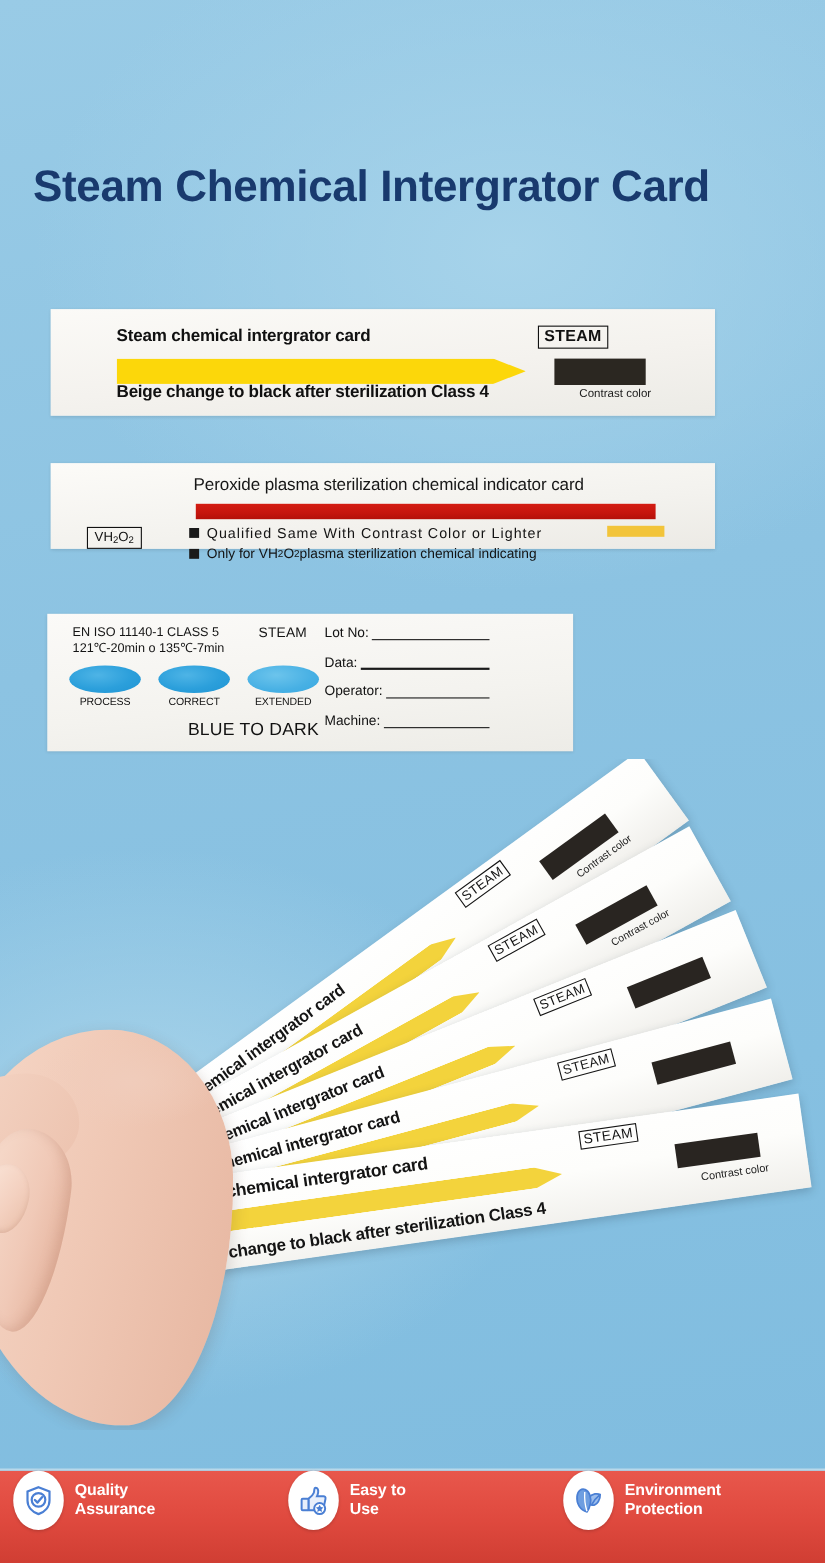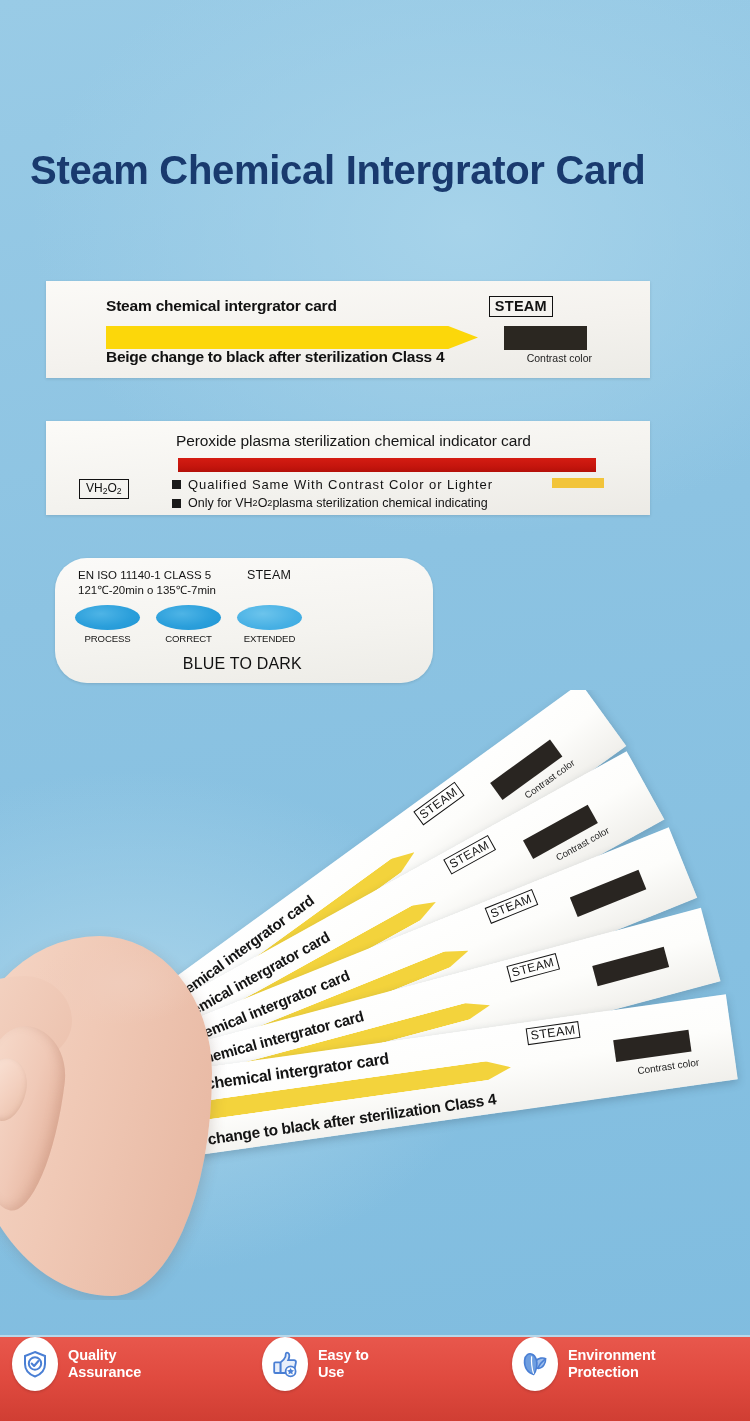--- a/index.html
+++ b/index.html
@@ -85,21 +85,21 @@
     letter-spacing:-.25px; white-space:nowrap;
   }
   .c1-contrast {
     position:absolute; right:58px; bottom:14px;
     font-size:10.5px; color:#1c1c1c; white-space:nowrap;
   }
 
   
   .card2 {
     position:absolute; left:46px; top:421px;
-    width:604px; height:94px;
+    width:604px; height:78px;
     background:linear-gradient(175deg,#fcfbf8 0%,#f3f2ee 60%,#eceae5 100%);
     box-shadow:0 1px 3px rgba(0,0,0,.12);
   }
   .c2-title {
     position:absolute; left:130px; top:11px;
     font-size:15.5px; color:#161616; letter-spacing:-.1px; white-space:nowrap;
   }
   .c2-bar {
     position:absolute; left:132px; top:37px;
     width:418px; height:14px;
@@ -123,25 +123,24 @@
     background:#1a1a1a; margin-right:7px; flex:none;
   }
   .c2-yellow {
     position:absolute; right:46px; top:57px;
     width:52px; height:10px; background:#f2c43a;
   }
   sub { font-size:.72em; vertical-align:-.22em; }
 
   
   .card3 {
-    position:absolute; left:55px; top:558px;
-    width:378px; height:125px;
+    position:absolute; left:43px; top:558px;
+    width:478px; height:125px;
     background:linear-gradient(175deg,#fbfaf8 0%,#f4f3ef 60%,#edece7 100%);
     box-shadow:0 1px 3px rgba(0,0,0,.12);
-    border-radius:32px;
   }
   .c3-left { position:absolute; left:0; top:0; width:247px; height:100%; }
   .c3-std {
     position:absolute; left:23px; top:10px;
     font-size:11.5px; color:#141414; line-height:1.28; white-space:nowrap;
   }
   .c3-steam {
     position:absolute; left:192px; top:10px;
     font-size:12.5px; color:#141414; letter-spacing:.2px;
   }
@@ -307,20 +306,38 @@
           <div class="dot"></div>
           <div class="dotlabel">CORRECT</div>
         </div>
         <div class="dotwrap">
           <div class="dot pale"></div>
           <div class="dotlabel">EXTENDED</div>
         </div>
       </div>
       <div class="c3-blue">BLUE TO DARK</div>
     </div>
+    <div class="c3-right">
+      <div class="frow">
+        <span>Lot No:</span>
+        <span class="fline"></span>
+      </div>
+      <div class="frow">
+        <span>Data:</span>
+        <span class="fline thick"></span>
+      </div>
+      <div class="frow">
+        <span>Operator:</span>
+        <span class="fline"></span>
+      </div>
+      <div class="frow">
+        <span>Machine:</span>
+        <span class="fline"></span>
+      </div>
+    </div>
   </div>
 
   <div class="photo">
 
     <div class="strip" style="left:118px; top:338px; width:600px; height:78px; transform:rotate(-36deg);">
       <div class="s-title" style="left:36px; top:8px; font-size:15px;">Steam chemical intergrator card</div>
       <div class="s-arrow" style="left:36px; top:31px; width:330px; height:17px;"></div>
       <div class="s-steam" style="right:160px; top:6px; font-size:12px;">STEAM</div>
       <div class="s-swatch" style="right:58px; top:28px; width:74px; height:21px;"></div>
       <div class="s-contrast" style="right:52px; top:54px; font-size:9.5px;">Contrast color</div>

